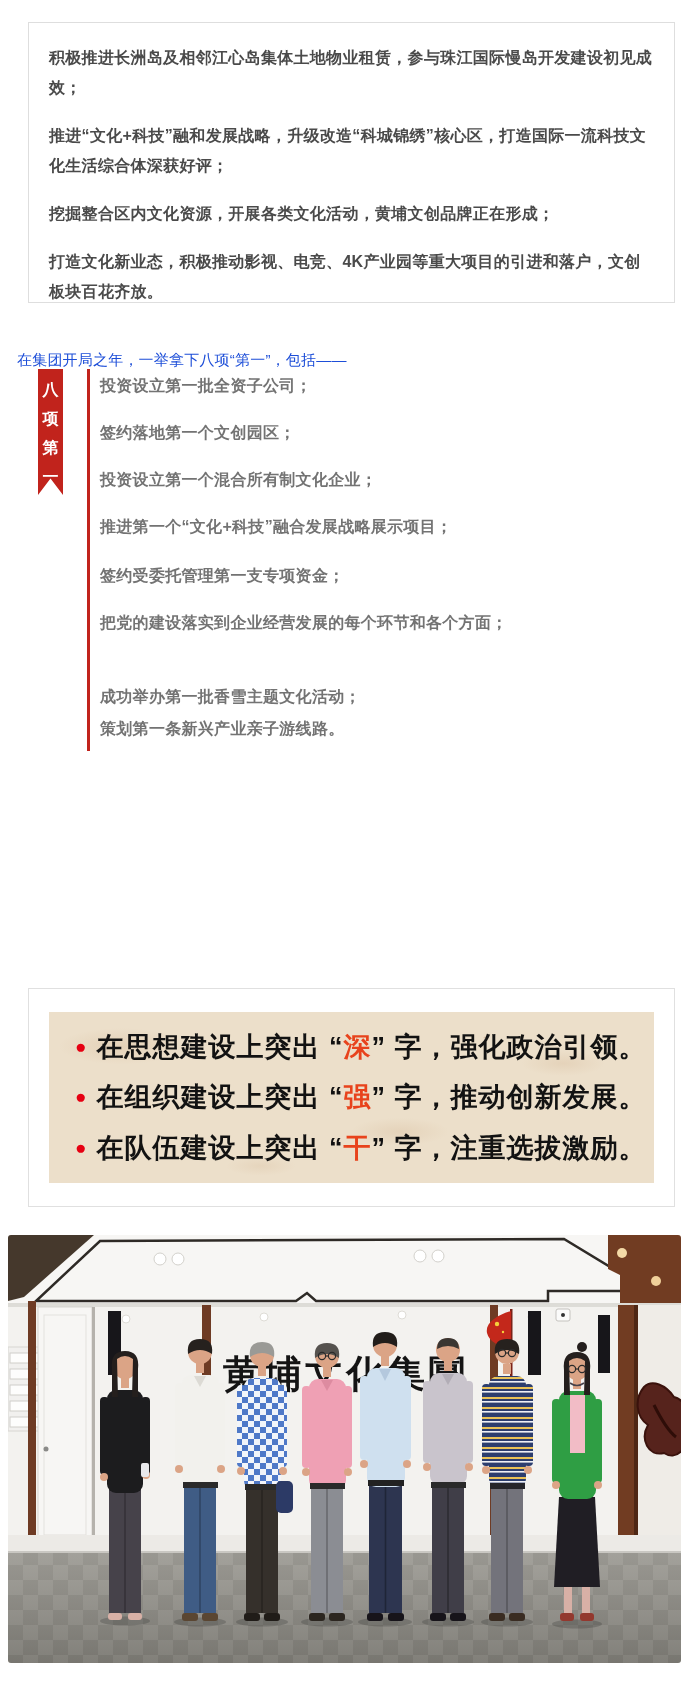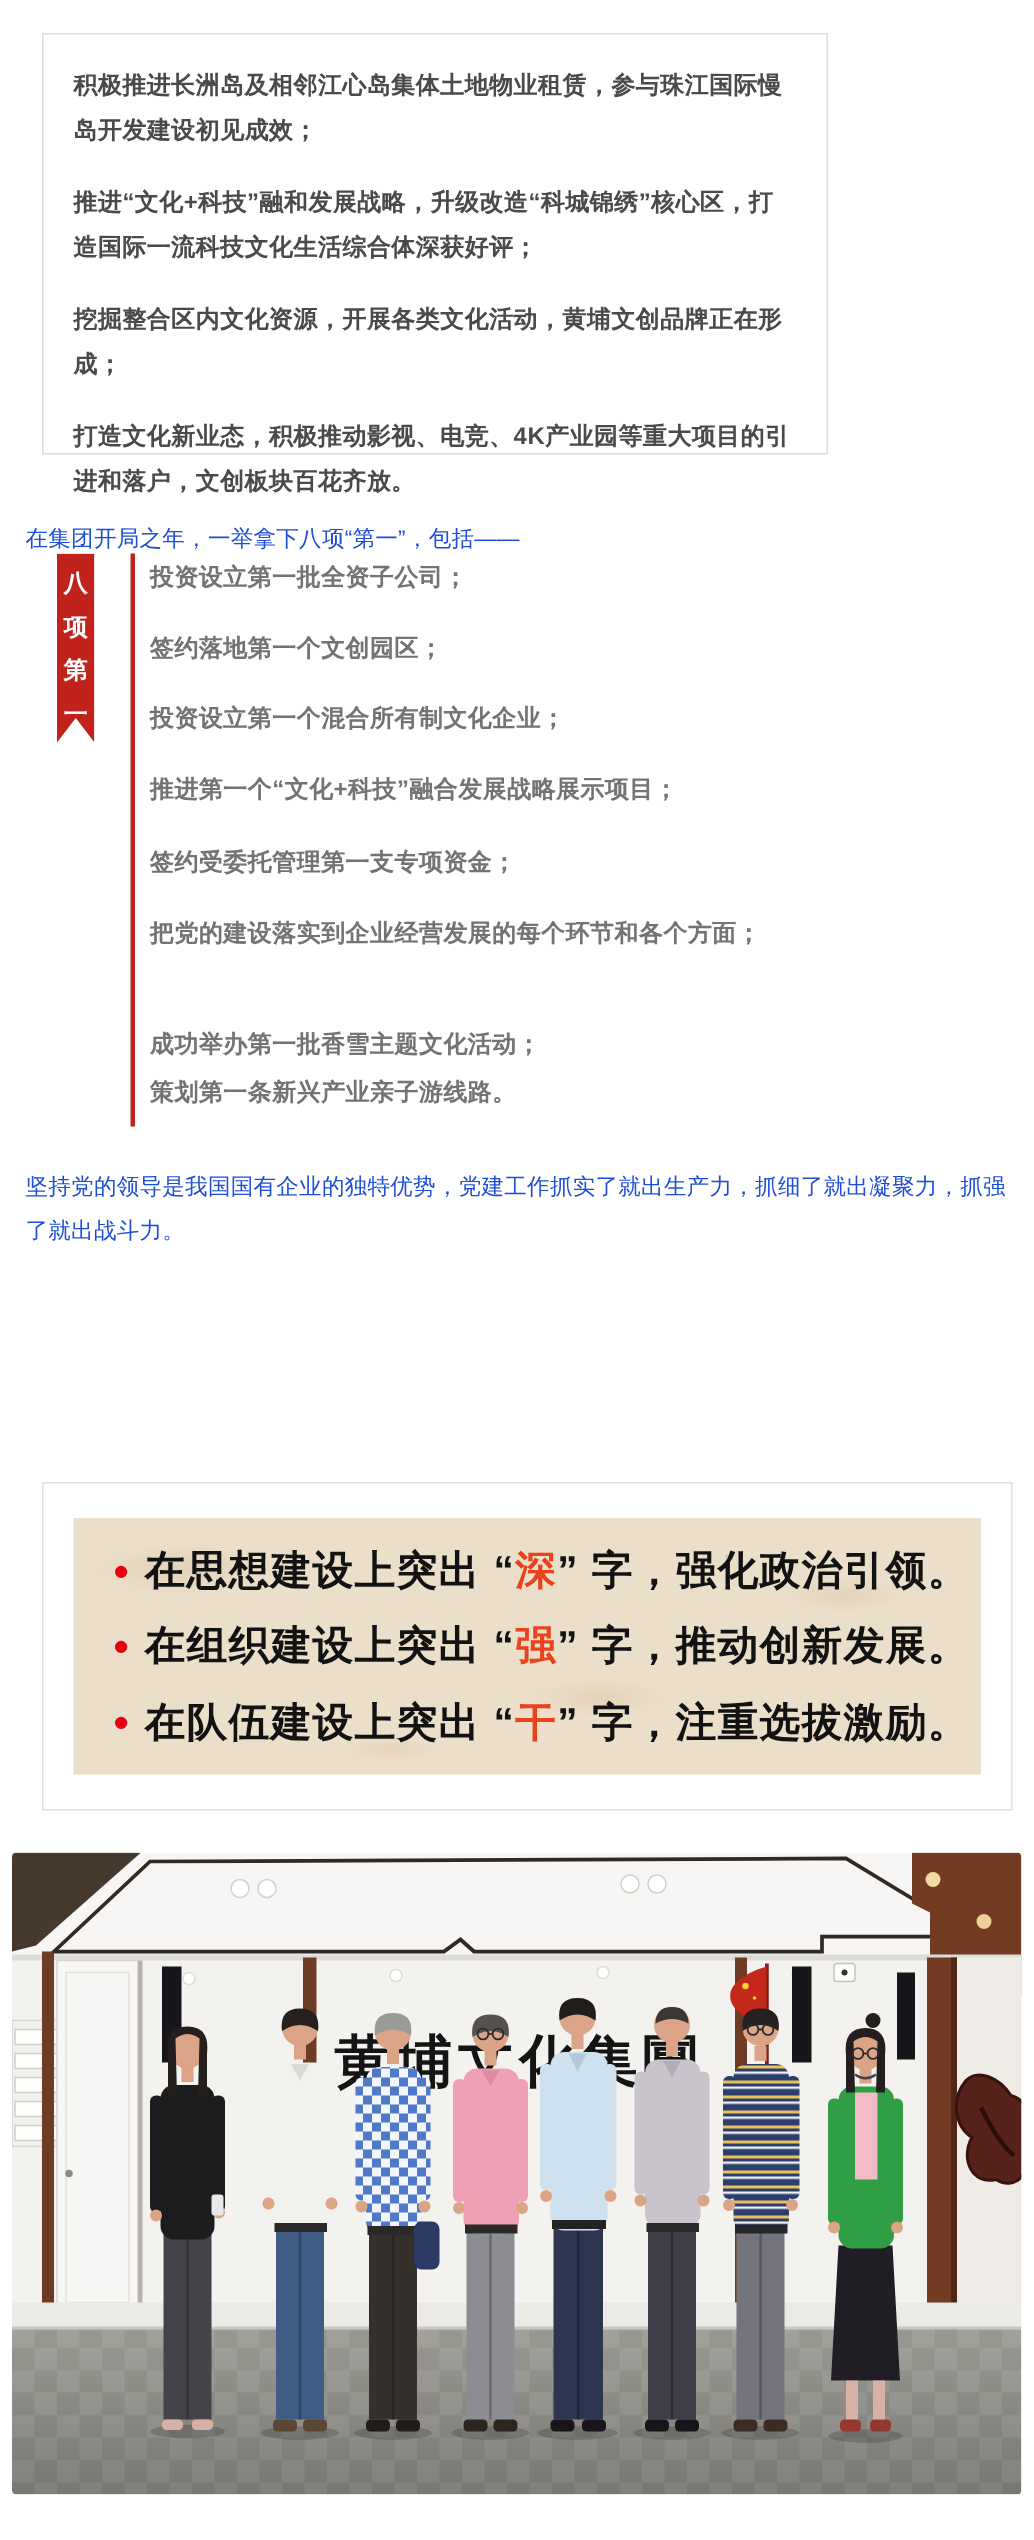--- a/index.html
+++ b/index.html
@@ -2,21 +2,21 @@
 <html><head>
 <meta charset="utf-8">
 <style>
   html,body{margin:0;padding:0;background:#ffffff;}
   .page{
     position:relative;width:689px;height:1693px;background:#ffffff;overflow:hidden;
     font-family:"Liberation Sans","DejaVu Sans",sans-serif;
   }
   
   .top-box{
-    position:absolute;left:28px;top:22px;width:524px;height:281px;box-sizing:border-box;
+    position:absolute;left:28px;top:22px;width:647px;height:281px;box-sizing:border-box;
     border:1px solid #dedede;background:#ffffff;padding:20px 20px 0 20px;
   }
   .top-box p{
     margin:0 0 18px 0;font-size:16px;line-height:30px;font-weight:700;color:#4a4a4a;
     letter-spacing:.3px;
   }
   
   .body-p{
     position:absolute;left:17px;width:655px;font-size:15px;color:#1d4ed8;line-height:29px;
     letter-spacing:.2px;
@@ -90,21 +90,20 @@
     <div class="first-item" style="top:6px">投资设立第一批全资子公司；</div>
     <div class="first-item" style="top:100px">投资设立第一个混合所有制文化企业；</div>
     <div class="first-item" style="top:53px">签约落地第一个文创园区；</div>
     <div class="first-item" style="top:147px">推进第一个“文化+科技”融合发展战略展示项目；</div>
     <div class="first-item" style="top:196px">签约受委托管理第一支专项资金；</div>
     <div class="first-item" style="top:243px">把党的建设落实到企业经营发展的每个环节和各个方面；</div>
     <div class="first-item" style="top:317px">成功举办第一批香雪主题文化活动；</div>
     <div class="first-item" style="top:349px">策划第一条新兴产业亲子游线路。</div>
   </div>
 
-  <p class="body-p" id="p-adhere">坚持党的领导是我国国有企业的独特优势，党建工作抓实了就出生产力，抓细了就出凝聚力，抓强了就出战斗力。</p>
 
   <div class="slogan-card">
     <div class="slogan-inner">
       <div class="slogan-row">
         <span class="dot">●</span><span>在思想建设上突出 “</span><span class="em">深</span><span>” 字，强化政治引领。</span>
       </div>
       <div class="slogan-row">
         <span class="dot">●</span><span>在组织建设上突出 “</span><span class="em">强</span><span>” 字，推动创新发展。</span>
       </div>
       <div class="slogan-row">

